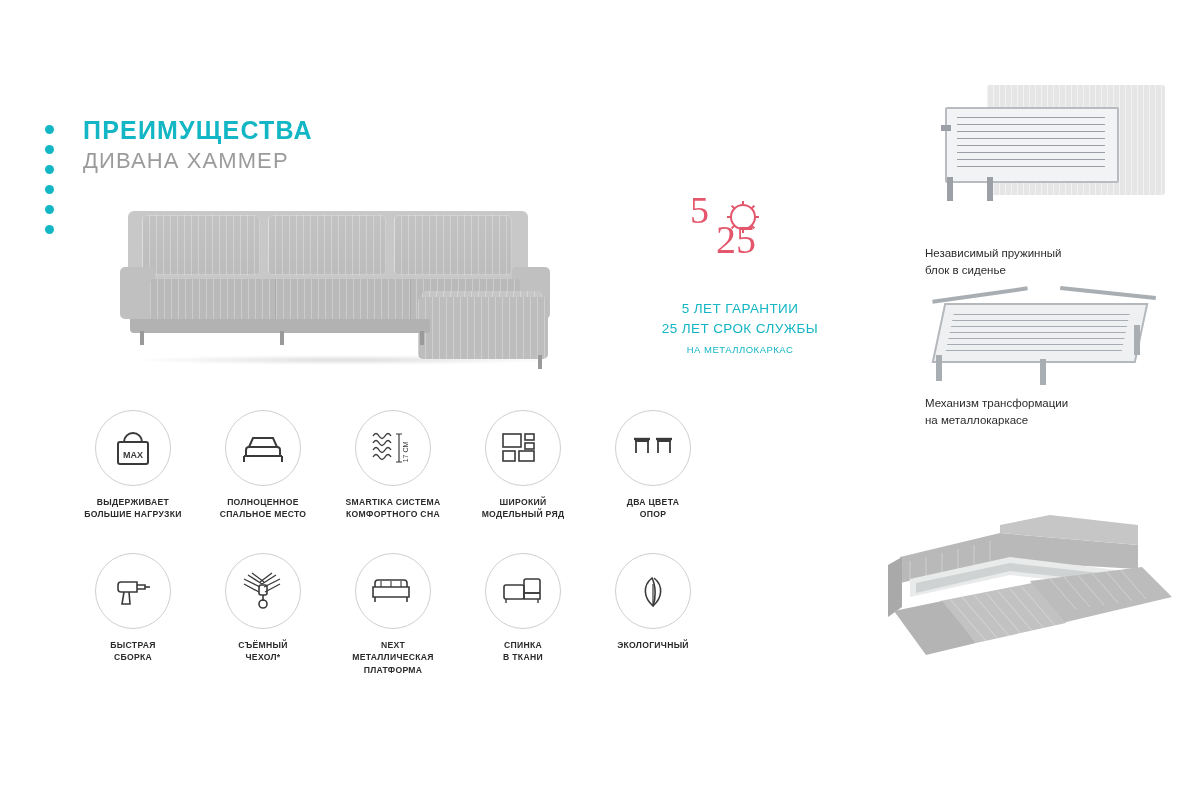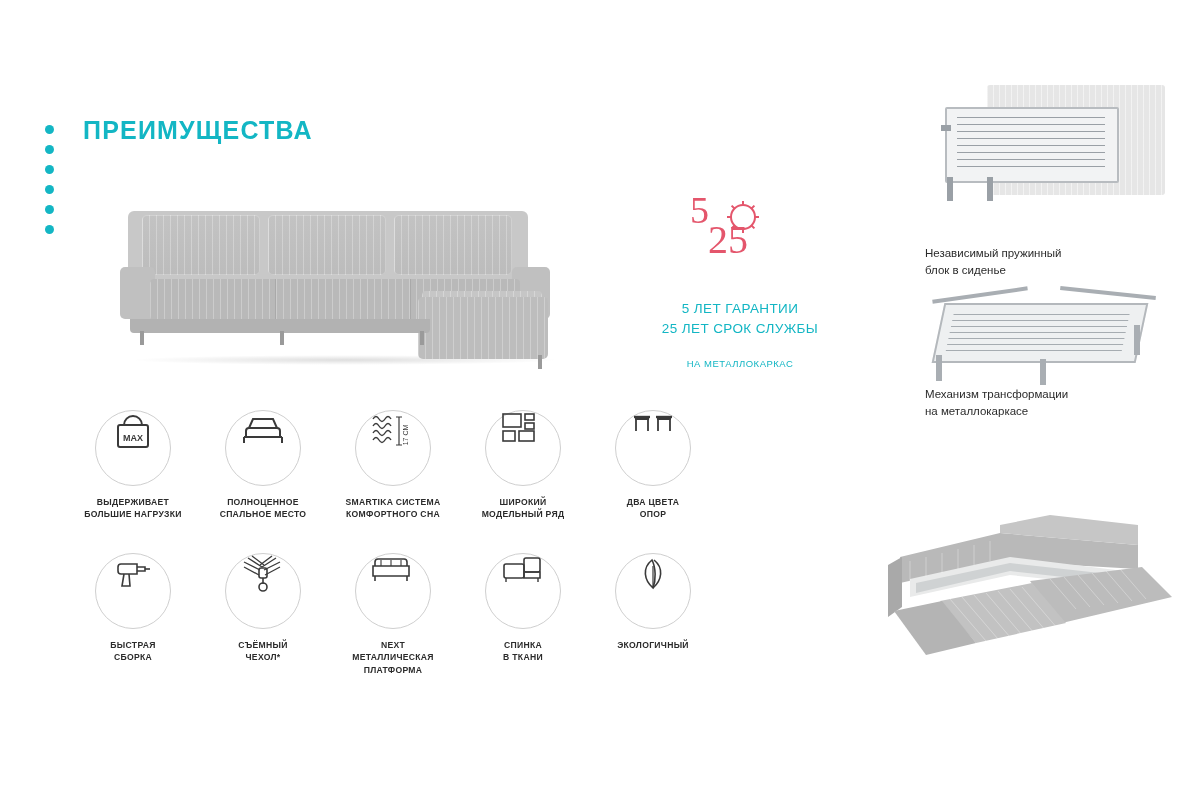--- a/index.html
+++ b/index.html
@@ -169,21 +169,21 @@
   }
   .warranty-5 {
     position: absolute;
     left: 50px; top: 0;
     font-size: 38px;
     color: #e4566c;
     font-family: "Liberation Serif", serif;
   }
   .warranty-25 {
     position: absolute;
-    left: 68px; top: 28px;
+    left: 76px; top: 28px;
     font-size: 40px;
     color: #e4566c;
     font-family: "Liberation Serif", serif;
   }
   .gear {
     position: absolute;
     left: 82px; top: 8px;
     width: 42px; height: 42px;
   }
   .warranty-line1 {
@@ -197,21 +197,21 @@
   .warranty-line2 {
     font-size: 13.5px;
     color: #13b6c4;
     letter-spacing: 0.4px;
     line-height: 1.5;
   }
   .warranty-line3 {
     font-size: 9.5px;
     color: #13b6c4;
     letter-spacing: 0.5px;
-    margin-top: 18px;
+    margin-top: 4px;
   }
 
   
   .features {
     position: absolute;
     left: 68px;
     top: 410px;
     width: 780px;
   }
   .feature-row {
@@ -222,21 +222,21 @@
     width: 130px;
     text-align: center;
   }
   .feature-circle {
     width: 74px;
     height: 74px;
     border-radius: 50%;
     border: 1px solid #cfcfcf;
     margin: 0 auto 10px;
     display: flex;
-    align-items: flex-start;
+    align-items: center;
     justify-content: center;
     position: relative;
   }
   .feature-label {
     font-size: 8.6px;
     font-weight: bold;
     color: #2b2b2b;
     line-height: 1.45;
     letter-spacing: 0.3px;
     white-space: pre-line;
@@ -323,20 +323,21 @@
     <div class="header-dots">
       <span class="dot"></span>
       <span class="dot"></span>
       <span class="dot"></span>
       <span class="dot"></span>
       <span class="dot"></span>
       <span class="dot"></span>
     </div>
     <div class="header-text">
       <div class="title-main">ПРЕИМУЩЕСТВА</div>
+      <div class="title-sub">ДИВАНА ХАММЕР</div>
     </div>
   </div>
 
   <div class="sofa-main">
     <div class="shadow-ellipse"></div>
     <div class="sofa-back"></div>
     <div class="sofa-cush c1">
         <div class="stripes"></div>
       </div>
     <div class="sofa-cush c2">
@@ -540,21 +541,21 @@
 
   <div class="rphoto mech2">
     <div class="plate"></div>
     <div class="gridin"></div>
     <div class="bar" style="left:12px; top:8px; width:96px; height:4px; transform:rotate(-8deg);"></div>
     <div class="bar" style="left:140px; top:6px; width:96px; height:4px; transform:rotate(6deg);"></div>
     <div class="bar" style="left:16px; top:70px; width:6px; height:26px;"></div>
     <div class="bar" style="left:120px; top:74px; width:6px; height:26px;"></div>
     <div class="bar" style="left:214px; top:40px; width:6px; height:30px;"></div>
   </div>
-  <div class="rcaption" style="left:925px; top:386px; width:240px;">Механизм трансформации
+  <div class="rcaption" style="left:925px; top:395px; width:240px;">Механизм трансформации
 на металлокаркасе</div>
 
   <div class="rphoto mech3">
     <svg width="300" height="150" viewBox="0 0 300 150">
       <g>
 
         <path d="M20 52 L120 28 L258 40 L258 64 L120 56 L20 78 Z" fill="#b9b9b9"></path>
         <path d="M120 28 L258 40 L258 20 L170 10 L120 20 Z" fill="#c6c6c6"></path>
 
         <path d="M8 60 L22 52 L22 102 L8 112 Z" fill="#a9a9a9"></path>

